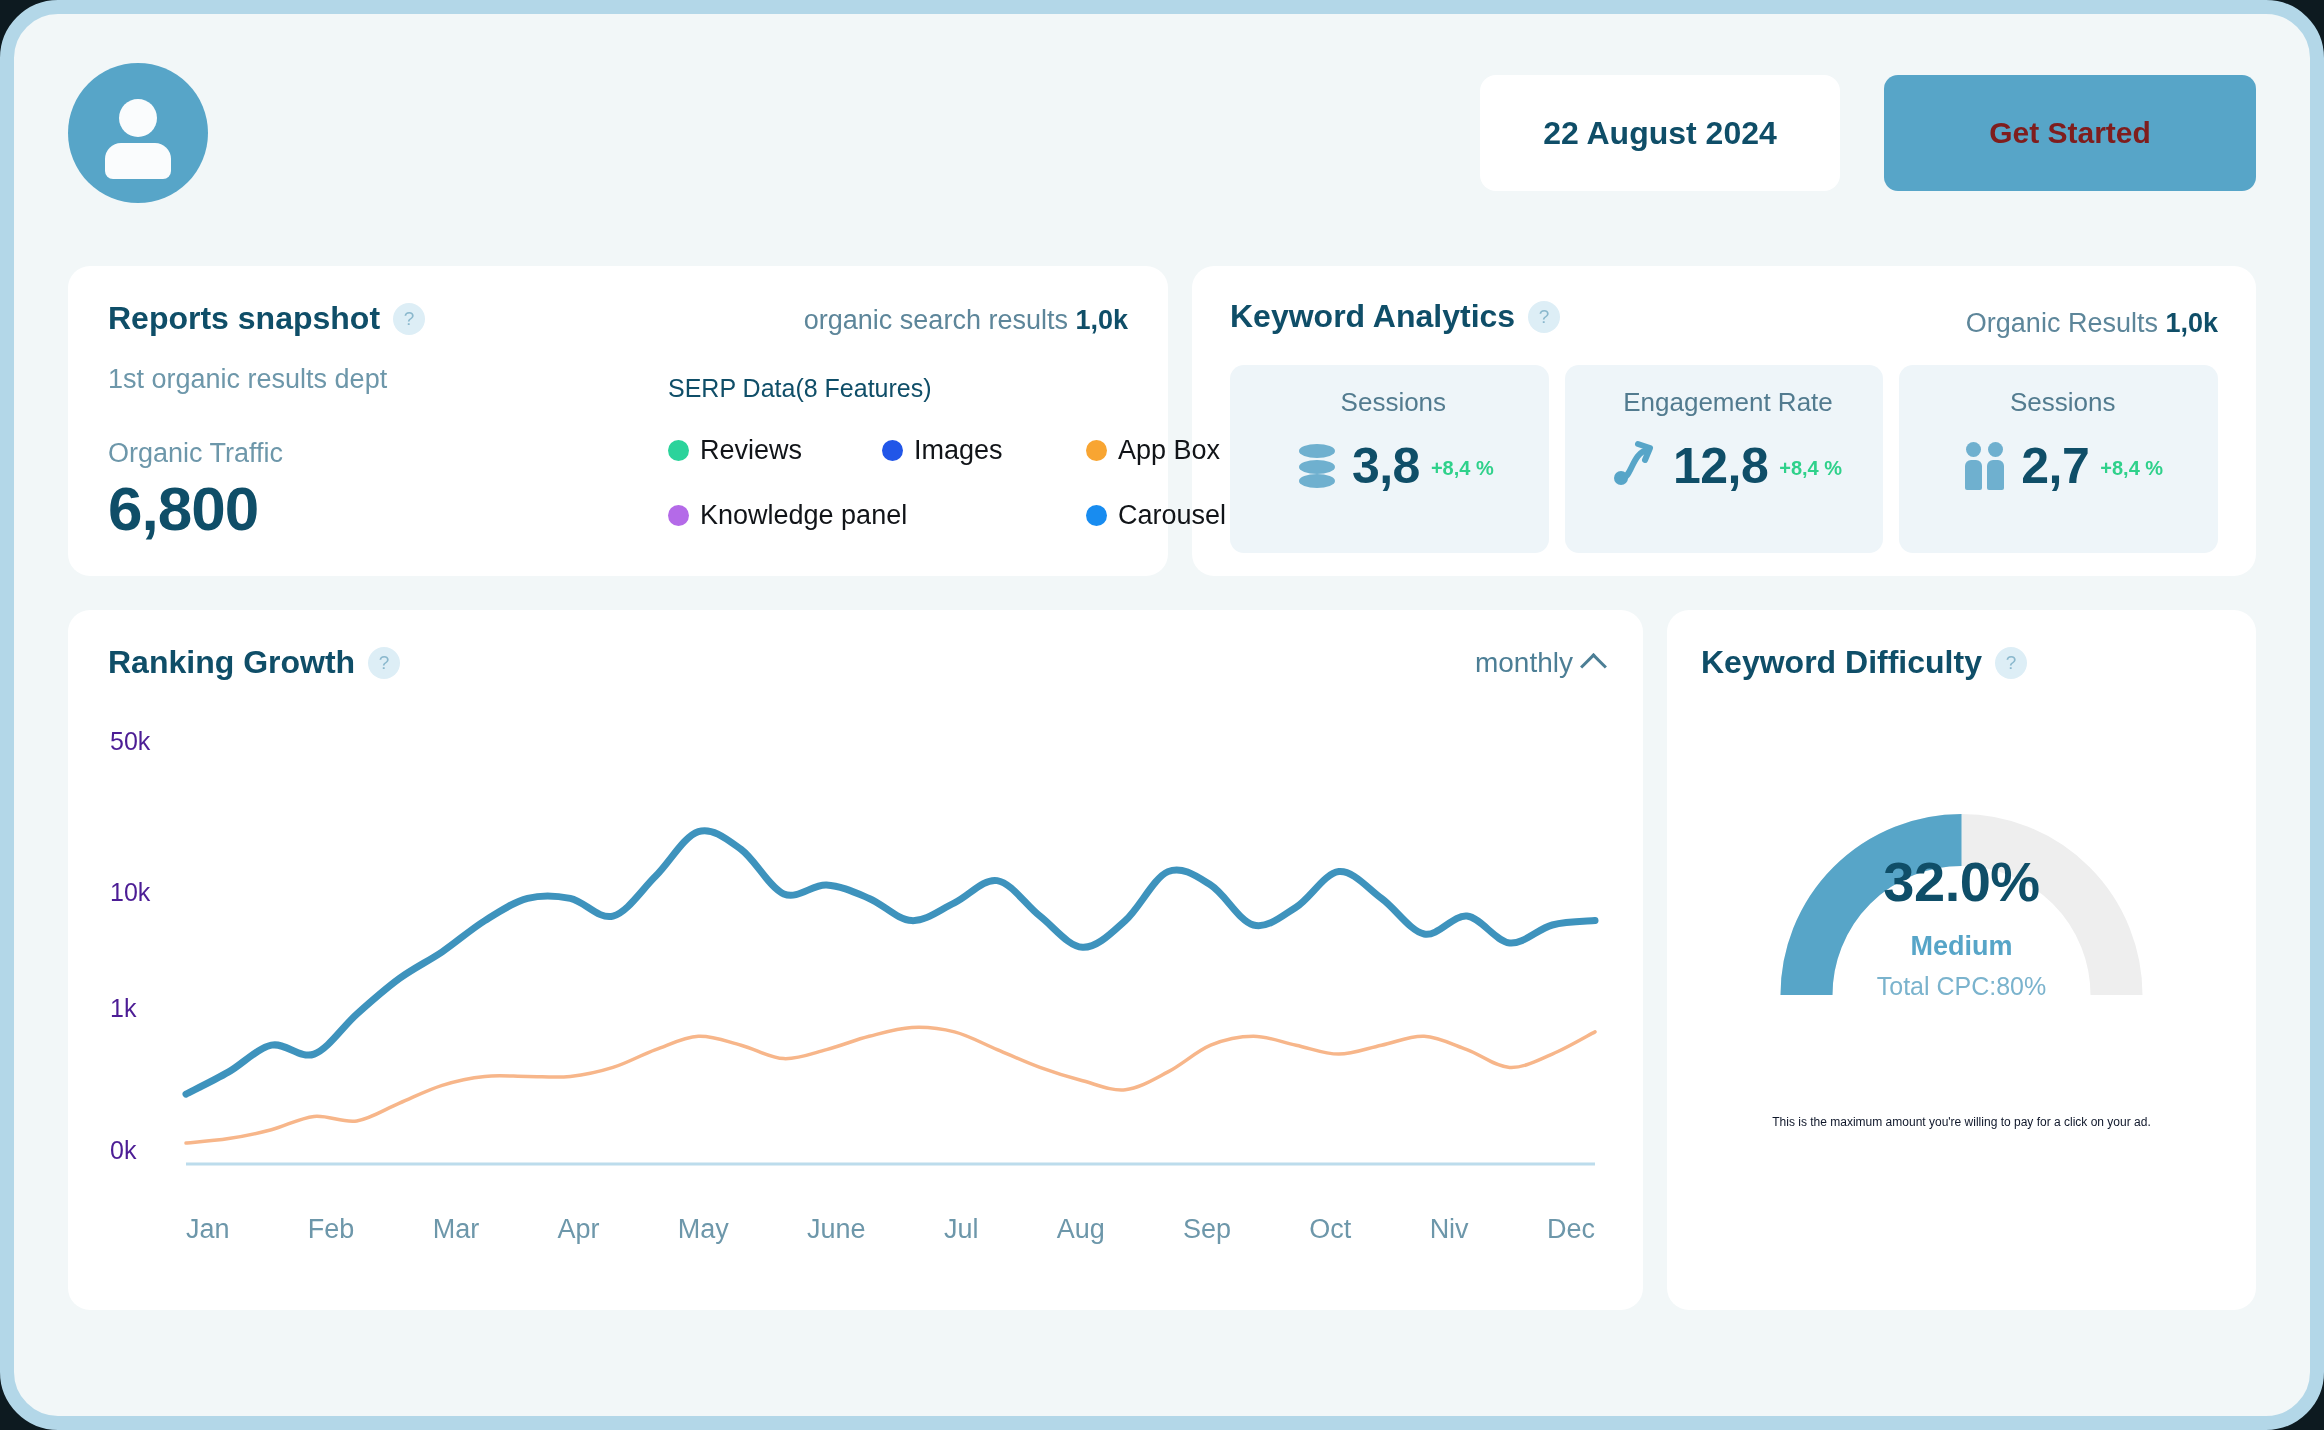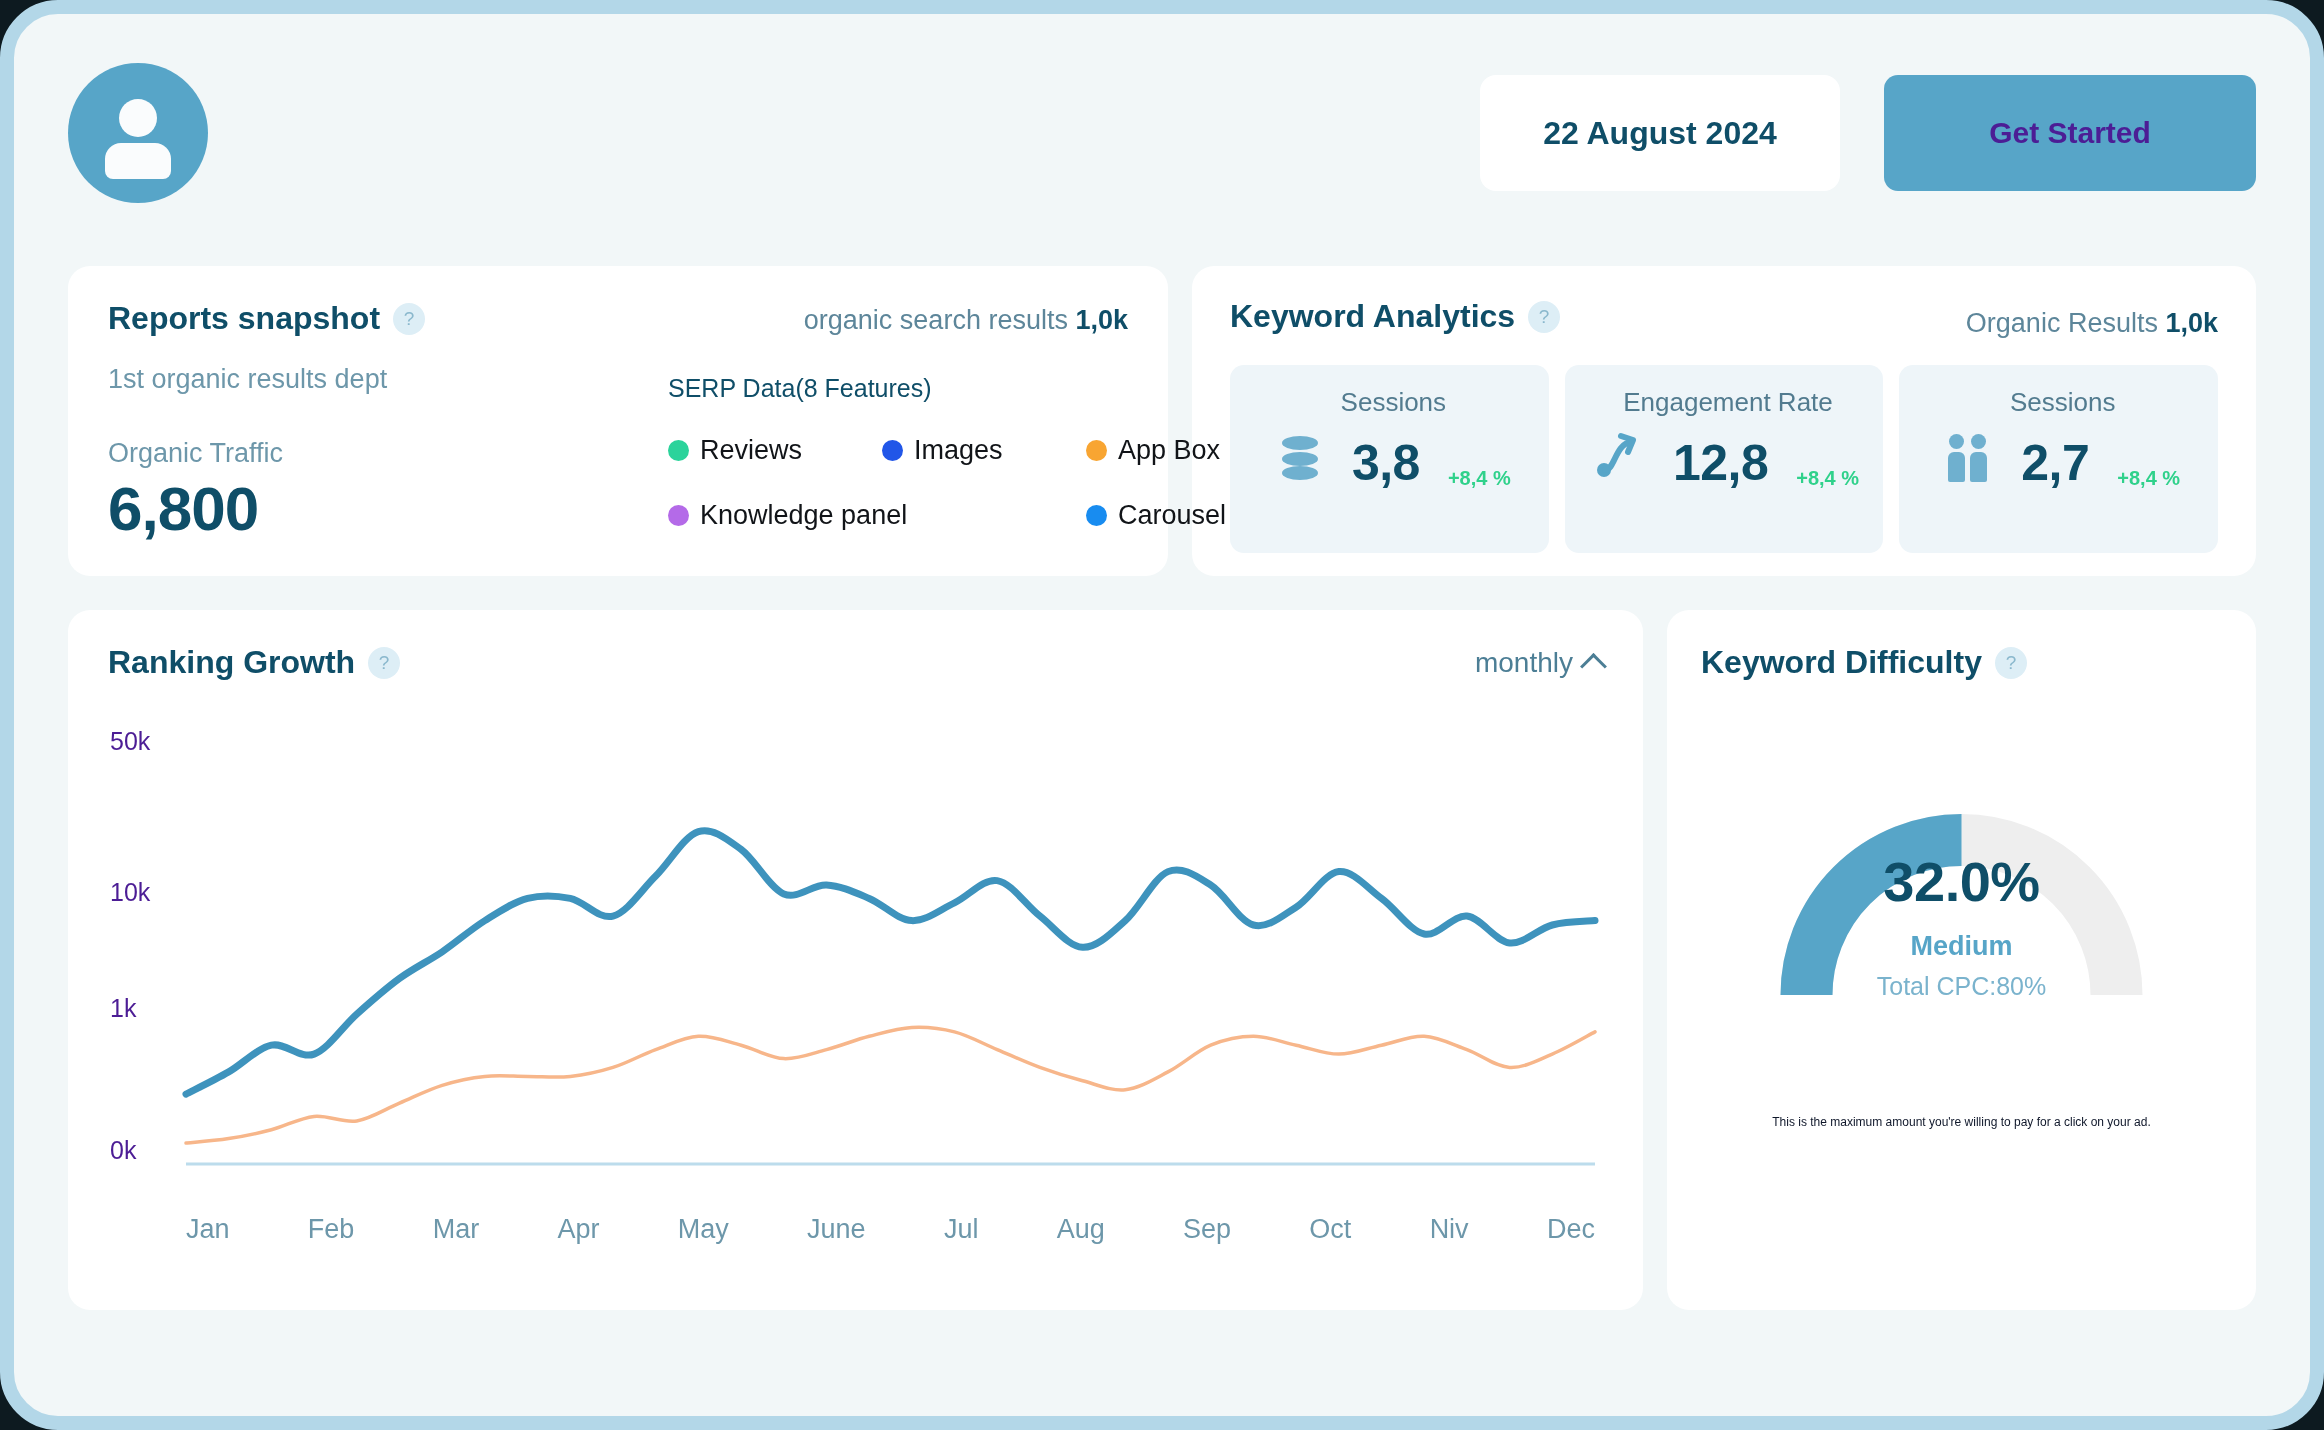--- a/index.html
+++ b/index.html
@@ -49,21 +49,21 @@
   .date-pill {
     background: #ffffff; border-radius: 16px;
     width: 360px; height: 116px;
     display: flex; align-items: center; justify-content: center;
     font-size: 32px; font-weight: bold; color: #0f4e68;
   }
   .cta {
     background: #57a5c8; border-radius: 14px;
     width: 372px; height: 116px; border: none;
     display: flex; align-items: center; justify-content: center;
-    font-size: 30px; font-weight: bold; color: #4c1d95;
+    font-size: 30px; font-weight: bold; color: #7f1d1d;
     font-family: "Liberation Sans", sans-serif; cursor: pointer;
   }
 
   
   .card { background: #ffffff; border-radius: 22px; }
   .card-title {
     font-size: 32px; font-weight: bold; color: #0f4e68;
     display: flex; align-items: center; gap: 13px;
   }
   .help {
@@ -102,21 +102,21 @@
   .kw { flex: 1; height: 310px; padding: 32px 38px; }
   .kw-head { display: flex; align-items: flex-start; }
   .kw-organic { margin-left: auto; font-size: 27px; color: #5d869a; padding-top: 10px; }
   .kw-organic b { color: #0f4e68; font-weight: bold; }
   .stats { display: flex; gap: 16px; margin-top: 26px; }
   .stat {
     flex: 1; height: 188px; background: #eef5f9; border-radius: 14px;
     display: flex; flex-direction: column; align-items: center; padding-top: 22px; padding-left: 8px;
   }
   .stat-label { font-size: 26px; color: #527b8f; }
-  .stat-row { display: flex; align-items: flex-end; gap: 28px; margin-top: 8px; }
+  .stat-row { display: flex; align-items: center; gap: 11px; margin-top: 16px; }
   .stat-ico { width: 48px; height: 58px; position: relative; align-self: flex-end; margin-bottom: 6px; }
   .stat-val { font-size: 50px; font-weight: bold; color: #0f4e68; line-height: 1.08; letter-spacing: -0.5px; }
   .stat-delta { font-size: 20px; color: #2fd18b; font-weight: bold; margin-top: 4px; }
 
   
   .db b { position: absolute; left: 6px; width: 36px; height: 14px; border-radius: 50%; background: #6fb0cf; display:block;}
   .db b:nth-child(1){ top: 10px; }
   .db b:nth-child(2){ top: 26px; }
   .db b:nth-child(3){ top: 40px; }
   

